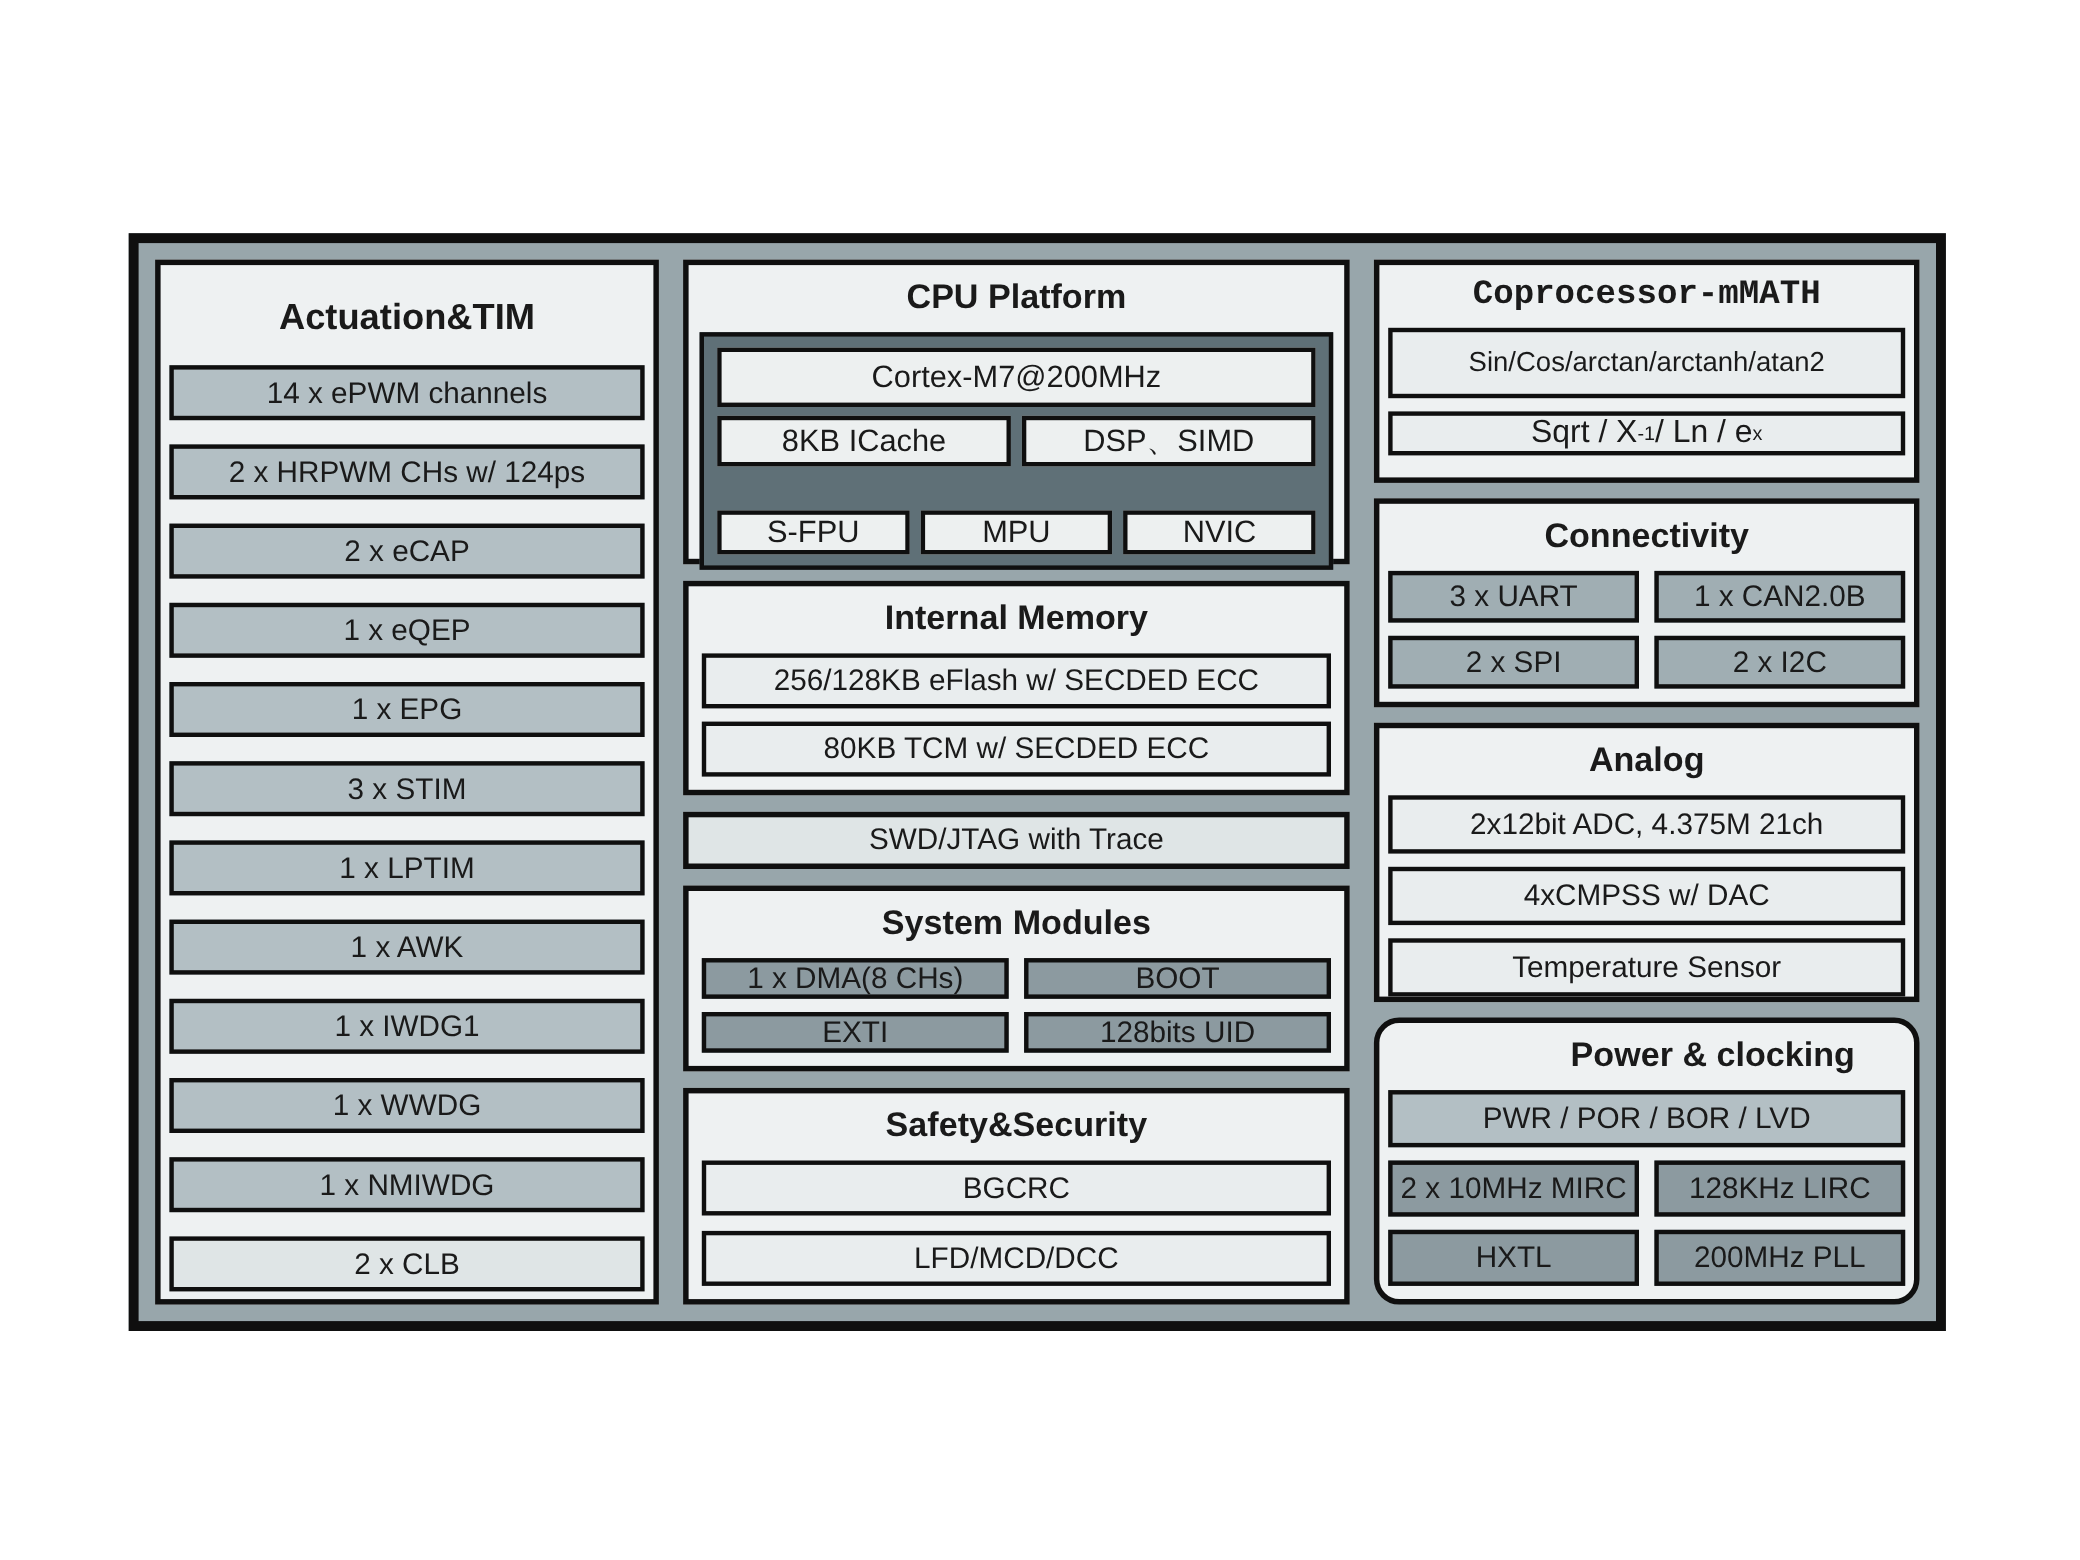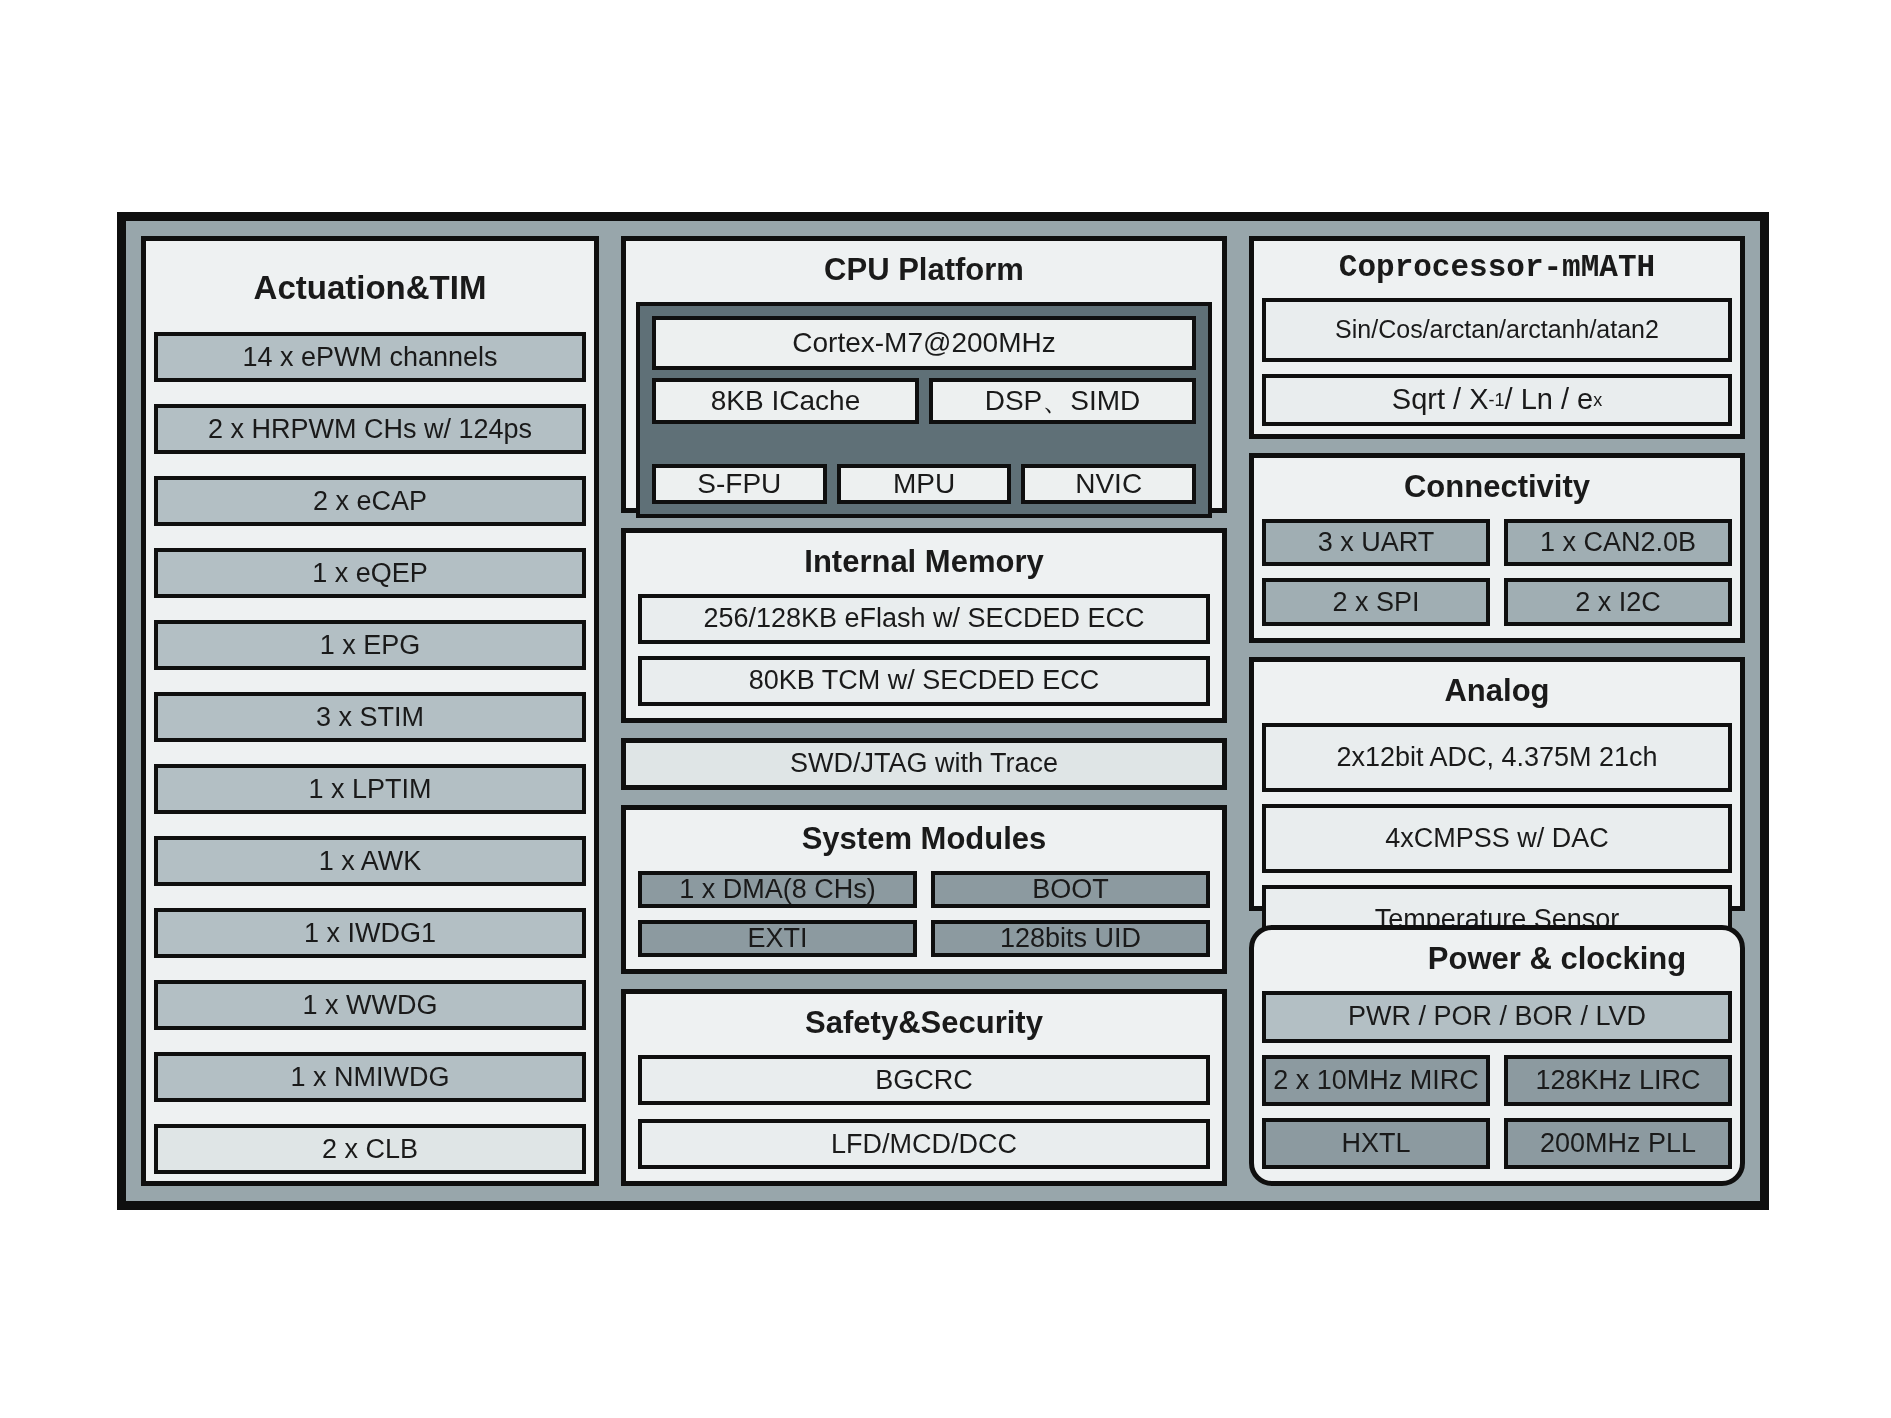--- a/index.html
+++ b/index.html
@@ -83,25 +83,25 @@
   .grid2x2{display:grid;grid-template-columns:1fr 1fr;column-gap:14px;row-gap:12px;flex:1;}
   .grid2x2 .row{height:auto;}
   .panel-safe{flex:1;padding:0 12px 12px;}
   .panel-safe .row{margin-bottom:14px;}
   .panel-safe .row:last-child{margin-bottom:0;}
 
   
   .panel-cop{height:203px;padding:0 8px 12px;}
   .panel-cop h2{margin:8px 0 10px;font-family:Liberation Mono, monospace;}
   .panel-cop .row-fn{font-size:25px;height:64px;margin-bottom:12px;}
-  .panel-cop .row-math{font-size:29px;height:52px;}
+  .panel-cop .row-math{font-size:29px;height:40px;}
   sup{font-size:0.62em;vertical-align:super;line-height:0;}
   .panel-conn{height:190px;padding:0 8px 12px;}
   .panel-analog{height:254px;padding:0 8px 12px;}
-  .panel-analog .row{margin-bottom:12px;height:69px;text-align:center;}
+  .panel-analog .row{margin-bottom:12px;height:53px;text-align:center;}
   .panel-analog .row:last-child{margin-bottom:0;}
   .panel-pwr{flex:1;padding:0 8px 12px;border-radius:23px;}
   .panel-pwr h2{padding-left:120px;}
   .panel-pwr .row-full{height:52px;margin-bottom:12px;}
 </style>
 </head>
 <body>
 
 <div class="frame">
 

